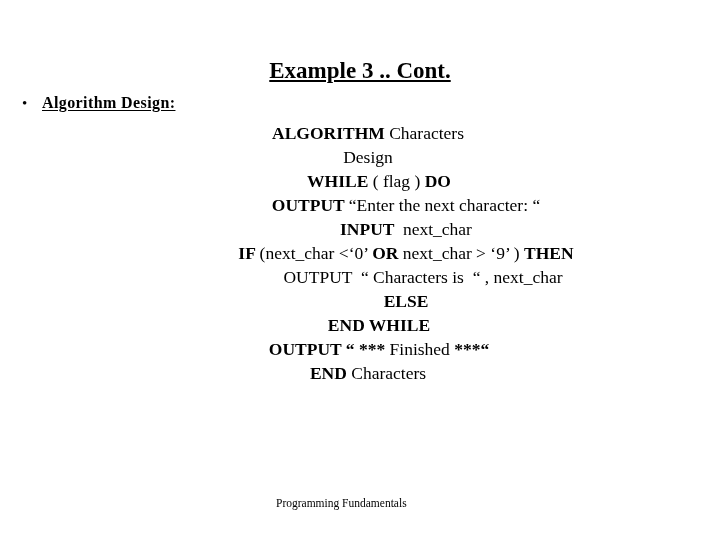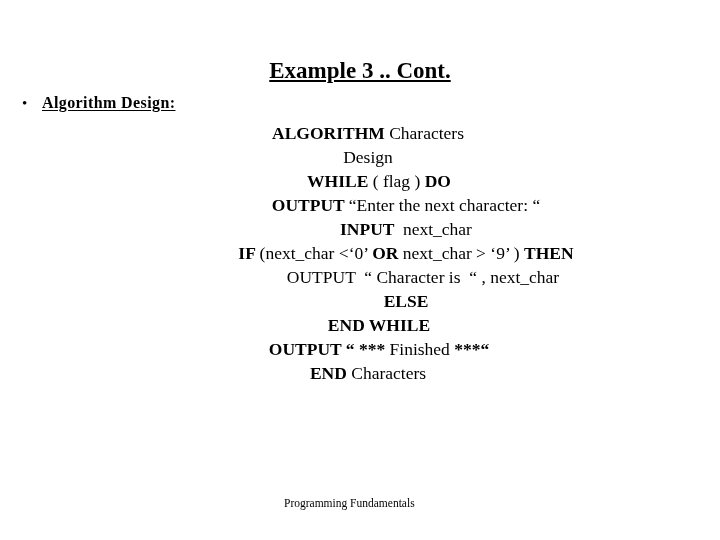--- a/index.html
+++ b/index.html
@@ -91,21 +91,20 @@
   }
 
   
   .footer-left {
     position: absolute;
     left: 276px;
     top: 497px;
     font-size: 11.5px;
     font-family: "Liberation Serif", "DejaVu Serif", serif;
     white-space: nowrap;
-    margin-left: 8px;
   }
   .footer-page {
     position: absolute;
     left: 643px;
     top: 497px;
     font-size: 11.5px;
     font-family: "Liberation Serif", "DejaVu Serif", serif;
     white-space: nowrap;
     margin-top: 44px;
   }
@@ -124,21 +123,21 @@
     <span class="bullet-label">Algorithm Design:</span>
   </div>
 
   <div class="code">
       <div class="line"><span class="b">ALGORITHM </span><span class="n">Characters</span></div>
       <div class="line"><span class="n">Design</span></div>
       <div class="line ind1"><span class="b">WHILE </span><span class="n">( flag )</span><span class="b"> DO</span></div>
       <div class="line ind2"><span class="b">OUTPUT </span><span class="n">“Enter the next character: “</span></div>
       <div class="line ind2"><span class="b">INPUT </span><span class="n"> next_char</span></div>
       <div class="line ind2"><span class="b">IF </span><span class="n">(next_char &lt;‘0’ </span><span class="b">OR</span><span class="n"> next_char &gt; ‘9’ ) </span><span class="b">THEN</span></div>
-      <div class="line ind3"><span class="n">OUTPUT  “ Character is  “ , next_char</span></div>
+      <div class="line ind3"><span class="n">OUTPUT  “ Characters is  “ , next_char</span></div>
       <div class="line ind2"><span class="b">ELSE</span></div>
       <div class="line ind1"><span class="b">END WHILE</span></div>
       <div class="line ind1"><span class="b">OUTPUT “ *** </span><span class="n">Finished</span><span class="b"> ***“</span></div>
       <div class="line"><span class="b">END </span><span class="n">Characters</span></div>
     </div>
 
   <div class="footer-left">Programming Fundamentals</div>
   <div class="footer-page">66</div>
 
 </div>

